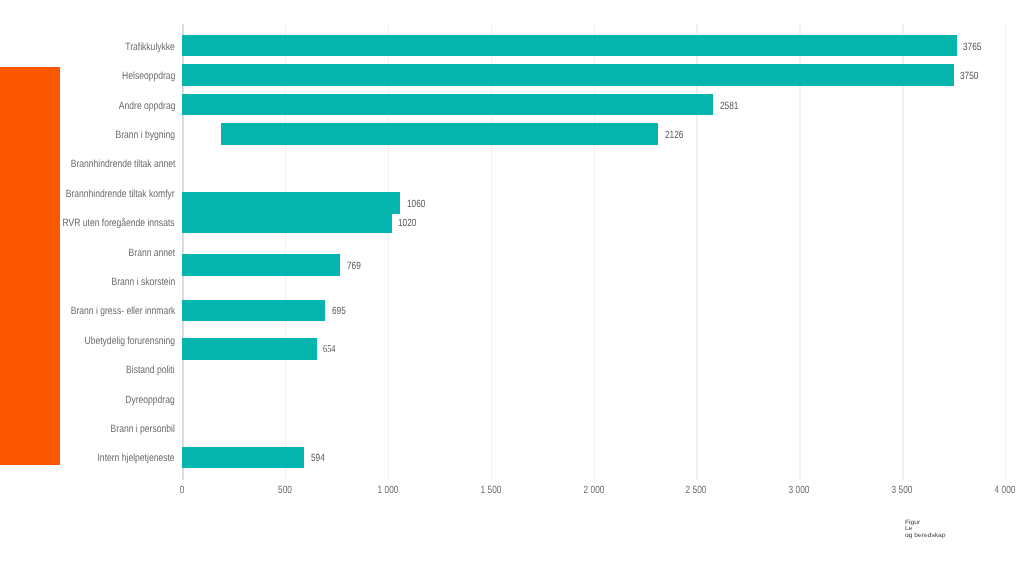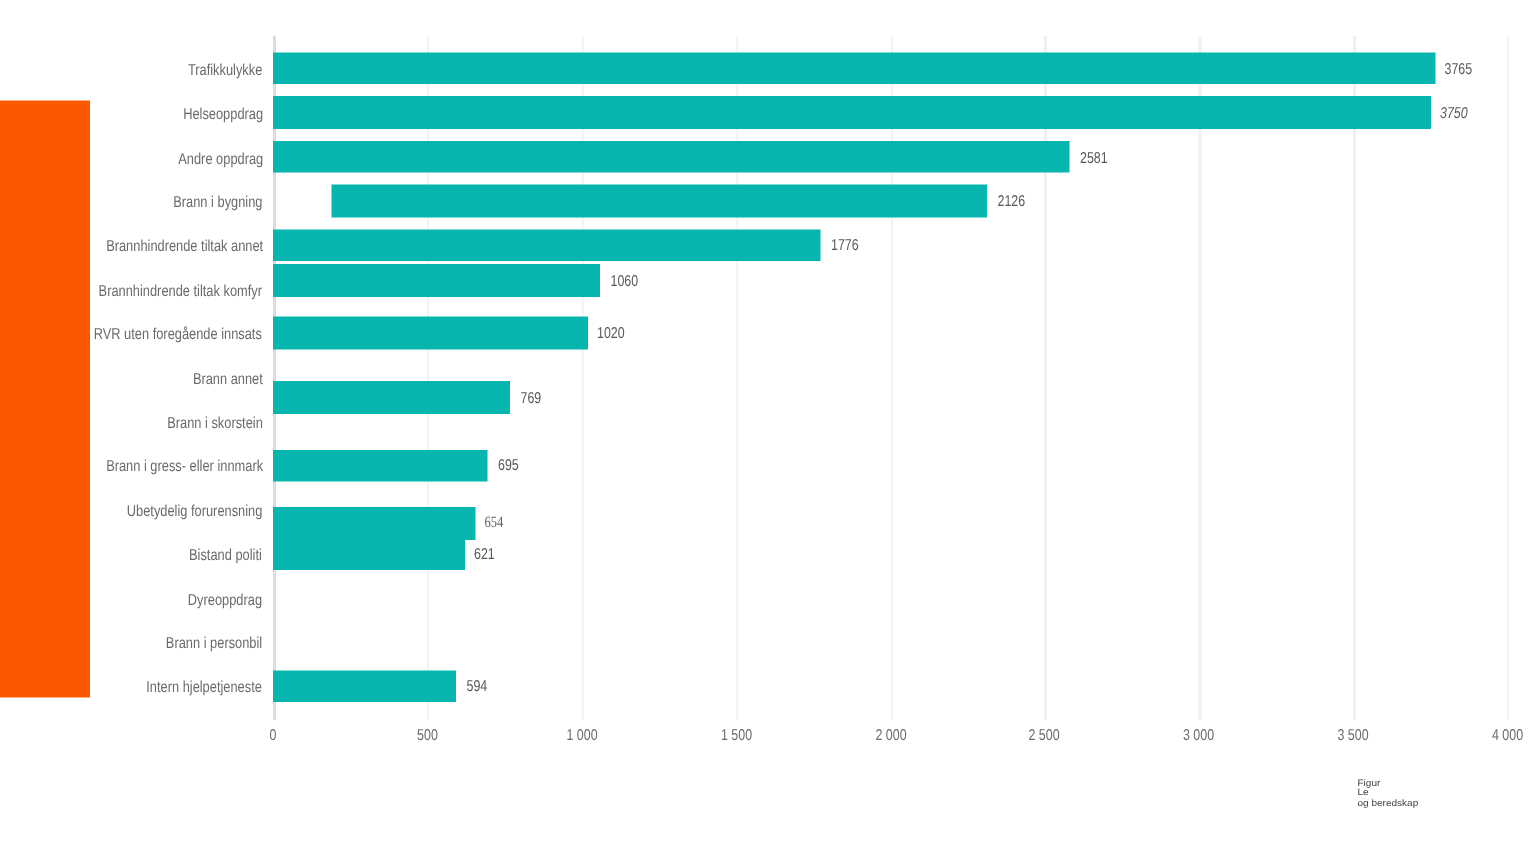--- a/index.html
+++ b/index.html
@@ -64,59 +64,51 @@
       <div class="gridline" style="left: 308.625px;"></div>
       <div class="gridline" style="left: 411.5px;"></div>
       <div class="gridline" style="left: 514.375px;"></div>
       <div class="gridline" style="left: 617.25px;"></div>
       <div class="gridline" style="left: 720.125px;"></div>
       <div class="gridline" style="left: 823px;"></div>
       <div class="bar-row" style="top: 3.95px; height: 21.5px; width: 100%;">
         <div class="bar" style="width: 774.649px;"></div>
         <div class="bar-value" style="left: 781.249px;">3765</div>
       </div>
-      <div class="bar-row" style="top: 33.35px; height: 21.5px; width: 100%; font-style: italic;">
+      <div class="bar-row" style="top: 33.35px; height: 21.5px; width: 100%;">
         <div class="bar" style="width: 771.562px;"></div>
         <div class="bar-value" style="left: 778.163px;">3750</div>
       </div>
       <div class="bar-row" style="top: 62.75px; height: 21.5px; width: 100%;">
         <div class="bar" style="width: 531.041px;"></div>
         <div class="bar-value" style="left: 537.641px;">2581</div>
       </div>
       <div class="bar-row" style="top: 92.15px; height: 21.5px; width: 100%; margin-left: 39px;">
         <div class="bar" style="width: 437.424px;"></div>
         <div class="bar-value" style="left: 444.024px;">2126</div>
       </div>
-      <div class="bar-row" style="top: 121.55px; height: 21.5px; width: 100%;">
-        <div class="bar" style="width: 365.412px;"></div>
-        <div class="bar-value" style="left: 372.012px;">1776</div>
-      </div>
-      <div class="bar-row" style="top: 145px; height: 21.5px; width: 100%;">
+      <div class="bar-row" style="top: 161px; height: 21.5px; width: 100%;">
         <div class="bar" style="width: 218.095px;"></div>
         <div class="bar-value" style="left: 224.695px;">1060</div>
       </div>
       <div class="bar-row" style="top: 180.35px; height: 21.5px; width: 100%; text-decoration: underline;">
         <div class="bar" style="width: 209.865px;"></div>
         <div class="bar-value" style="left: 216.465px;">1020</div>
       </div>
       <div class="bar-row" style="top: 223px; height: 21.5px; width: 100%;">
         <div class="bar" style="width: 158.222px;"></div>
         <div class="bar-value" style="left: 164.822px;">769</div>
       </div>
       <div class="bar-row" style="top: 268.55px; height: 21.5px; width: 100%;">
         <div class="bar" style="width: 142.996px;"></div>
         <div class="bar-value" style="left: 149.596px;">695</div>
       </div>
       <div class="bar-row" style="top: 307px; height: 21.5px; width: 100%; font-family: Liberation Serif, serif;">
         <div class="bar" style="width: 134.56px;"></div>
         <div class="bar-value" style="left: 141.161px;">654</div>
-      </div>
-      <div class="bar-row" style="top: 327.35px; height: 21.5px; width: 100%;">
-        <div class="bar" style="width: 127.771px;"></div>
-        <div class="bar-value" style="left: 134.371px;">621</div>
       </div>
       <div class="bar-row" style="top: 415.55px; height: 21.5px; width: 100%;">
         <div class="bar" style="width: 122.215px;"></div>
         <div class="bar-value" style="left: 128.815px;">594</div>
       </div>
     </div>
   <div id="axis-labels">
       <div class="cat-label" style="top: 41.7px; right: 849px;">Trafikkulykke</div>
       <div class="cat-label" style="top: 71.1px; right: 849px;">Helseoppdrag</div>
       <div class="cat-label" style="top: 100.5px; right: 849px;">Andre oppdrag</div>

